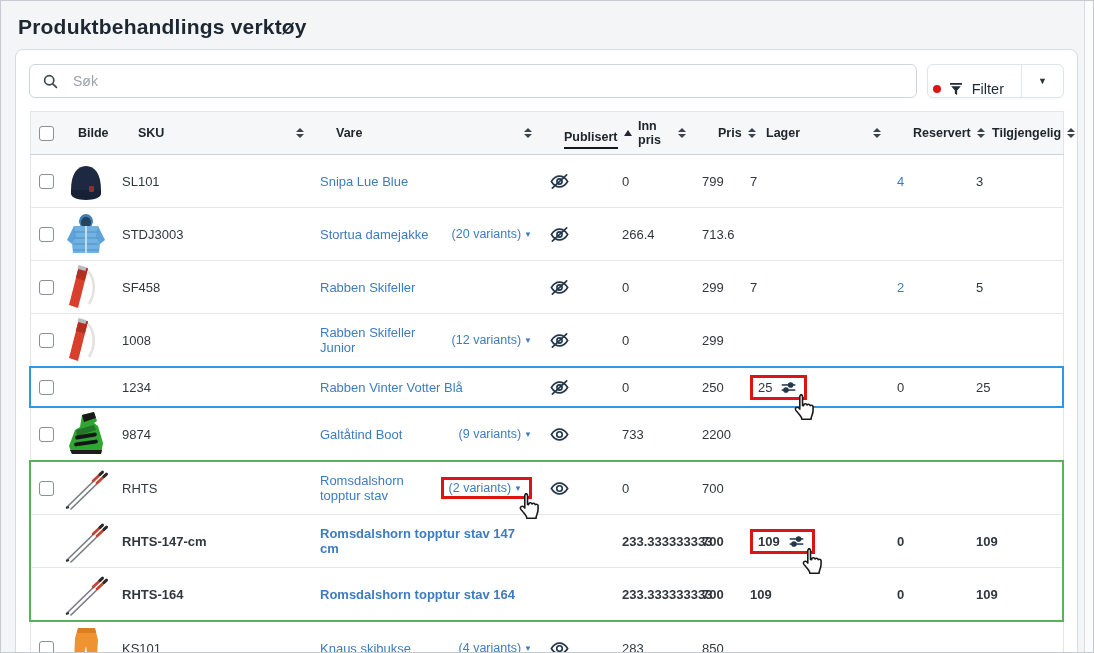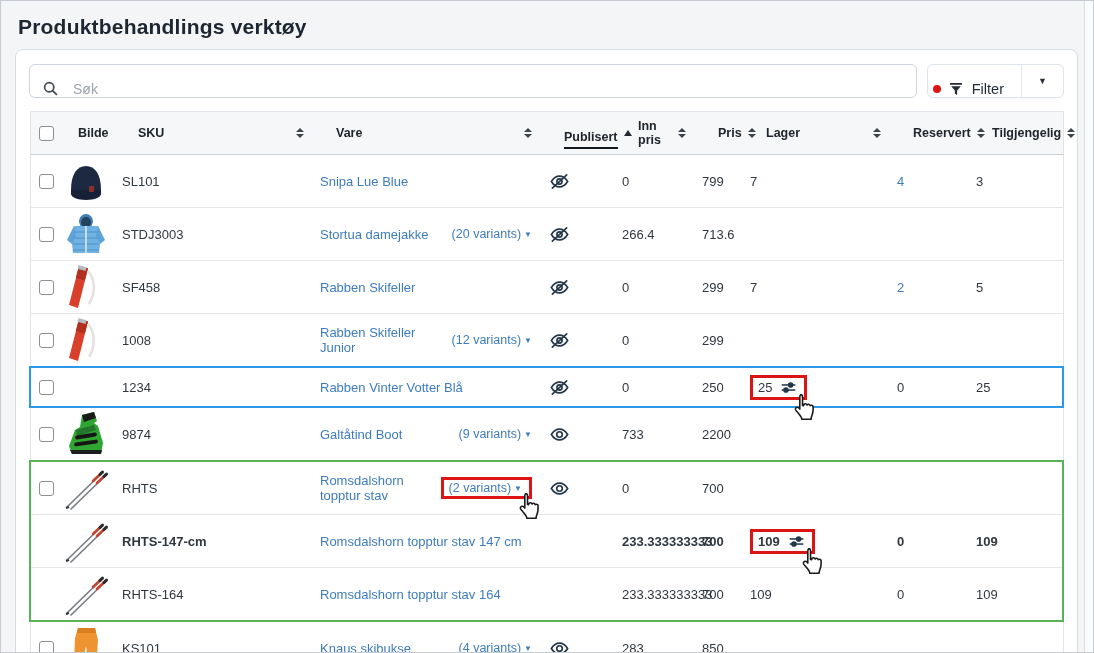--- a/index.html
+++ b/index.html
@@ -23,21 +23,21 @@
   }
   .card {
     position:absolute; left:14px; top:48px; width:1063px; height:640px;
     background:#fff; border:1px solid #d7dce1; border-radius:8px 8px 0 0;
     padding:14px 13px 0 13px;
   }
   
   .toolbar { display:flex; gap:10px; margin-bottom:13px; align-items:stretch; }
   .search-box {
     flex:1; height:34px; border:1px solid #ced4da; border-radius:6px;
-    display:flex; align-items:flex-end; padding:0 10px 0 12px; gap:14px; background:#fff;
+    display:flex; align-items:center; padding:0 10px 0 12px; gap:14px; background:#fff;
   }
   .search-box svg { flex:0 0 auto; }
   .search-box input {
     border:none; outline:none; flex:1; font-size:14px; color:#333;
     font-family:"Liberation Sans", sans-serif; background:transparent;
   }
   .search-box input::placeholder { color:#9aa2ab; }
   .filter-group {
     display:flex; height:34px; border:1px solid #dee4e9; border-radius:6px;
     background:#fff; box-shadow:0 1px 2px rgba(40,50,60,.04); position:relative;
@@ -84,31 +84,31 @@
     border-radius:3px; background:#fff; cursor:pointer; display:block;
   }
   .c-vare { }
   .vare-flex { display:flex; align-items:center; justify-content:space-between; gap:6px; }
   a.link { color:var(--link-blue,#3e7cbf); text-decoration:none; cursor:pointer; }
   .variants { color:var(--link-blue,#3e7cbf); font-size:12.5px; white-space:nowrap; cursor:pointer; display:inline-flex; align-items:center; gap:3px; }
   .variants .caret { font-size:8px; }
   .pub-icon { width:23px; height:23px; display:block; }
   .num { }
   tr.bold td, tr.bold .num { font-weight:700; }
-  tr.bold a.link { font-weight:400; }
+  tr.bold a.link { font-weight:700; }
   
   tr.hl-blue td { border-top:2px solid var(--row-highlight-blue,#2b98e8);
                   border-bottom:2px solid var(--row-highlight-blue,#2b98e8); }
   tr.hl-blue td:first-child { border-left:2px solid var(--row-highlight-blue,#2b98e8); }
   tr.hl-blue td:last-child { border-right:2px solid var(--row-highlight-blue,#2b98e8); }
   
   tr.grp td:first-child { border-left:2px solid var(--variant-group-green,#57b357); }
   tr.grp td:last-child { border-right:2px solid var(--variant-group-green,#57b357); }
   tr.grp-top td { border-top:2px solid var(--variant-group-green,#57b357); }
-  tr.grp-bottom td { border-bottom:2px solid var(--variant-group-green,#57b357); }
+  tr.grp-bottom td { border-bottom:2px solid var(--variant-group-green,#57b357);font-weight:bold; }
   
   .redbox {
     position:relative; display:inline-flex; align-items:center; gap:8px;
     border:3px solid var(--annotation-red,#dc1414); padding:1px 7px 1px 5px;
     background:transparent; z-index:5;
   }
   .hand {
     position:absolute; right:-16px; bottom:-27px; width:32px; height:32px; z-index:6;
     pointer-events:none;
   }

